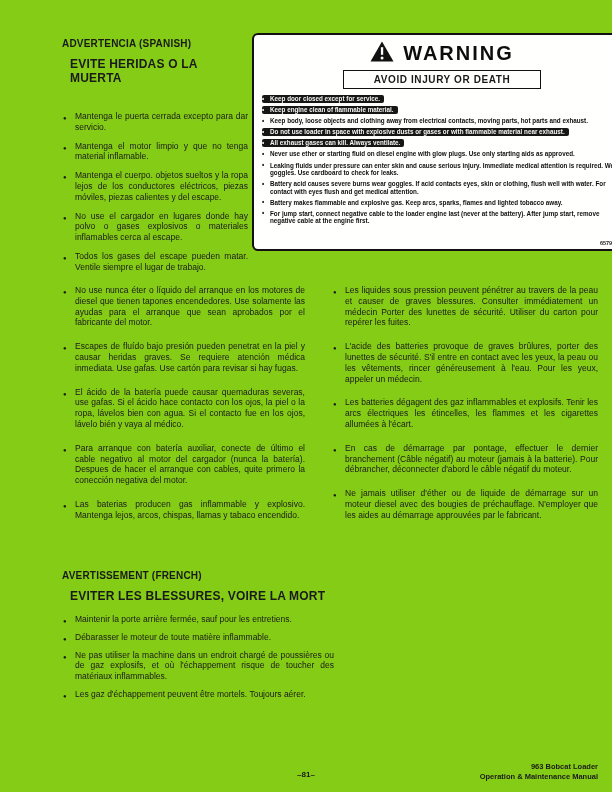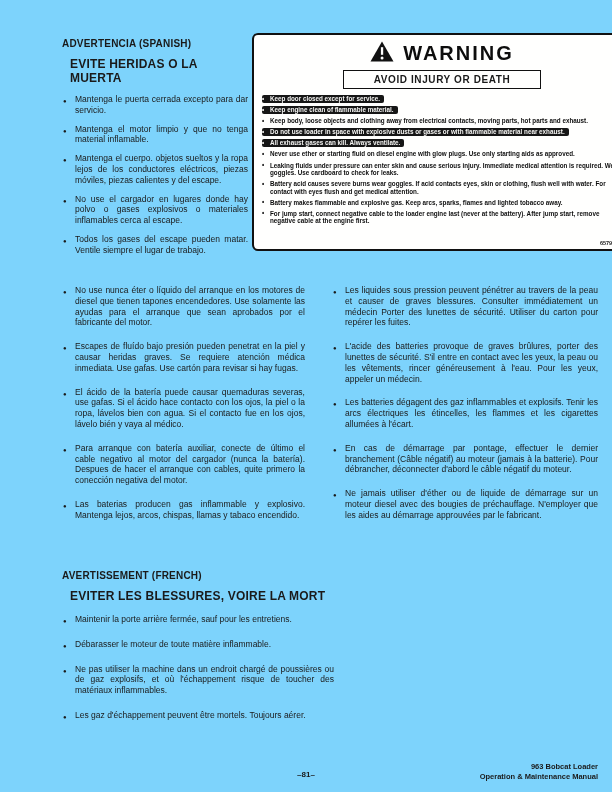--- a/index.html
+++ b/index.html
@@ -1,36 +1,36 @@
 <!DOCTYPE html>
 <html><head>
 <meta charset="utf-8">
 <style>
   * { margin:0; padding:0; box-sizing:border-box; }
   html,body { background:#ffffff; }
   .page {
     position:relative; width:612px; height:792px; margin:0 auto;
-    background:#7dd3fc; color:#1a1a1a; overflow:hidden;
+    background:#84cc16; color:#1a1a1a; overflow:hidden;
     font-family:"Liberation Sans", sans-serif;
   }
 
   
   .sec-heading { font-size:10px; font-weight:bold; letter-spacing:.2px; }
   .sec-subheading { font-size:12px; font-weight:bold; margin:8px 0 0 8px; letter-spacing:.2px; }
 
   
-  .blist { list-style:none; margin-top:9px; }
+  .blist { list-style:none; margin-top:26px; }
   .blist li {
     position:relative; padding-left:13px; text-align:justify;
     font-size:8.5px; line-height:10.8px;
   }
   .blist li::before { content:"●"; position:absolute; left:1px; top:2px; font-size:6px; }
   .blist.gap8  li + li { margin-top:8px; }
   .blist.gap13 li + li { margin-top:13px; }
-  .blist.gap11 li + li { margin-top:14px; }
+  .blist.gap11 li + li { margin-top:7px; }
 
   
   .spanish-top { position:absolute; left:62px; top:38px; width:186px; }
 
   
   .warning-box {
     position:absolute; left:252px; top:33px; width:380px; height:218px;
     border:2px solid #111; border-radius:6px; background:#fffffe; padding:5px 8px 4px;
   }
   .warning-header { display:flex; align-items:center; justify-content:center; gap:9px; padding:1px 0 4px; }

